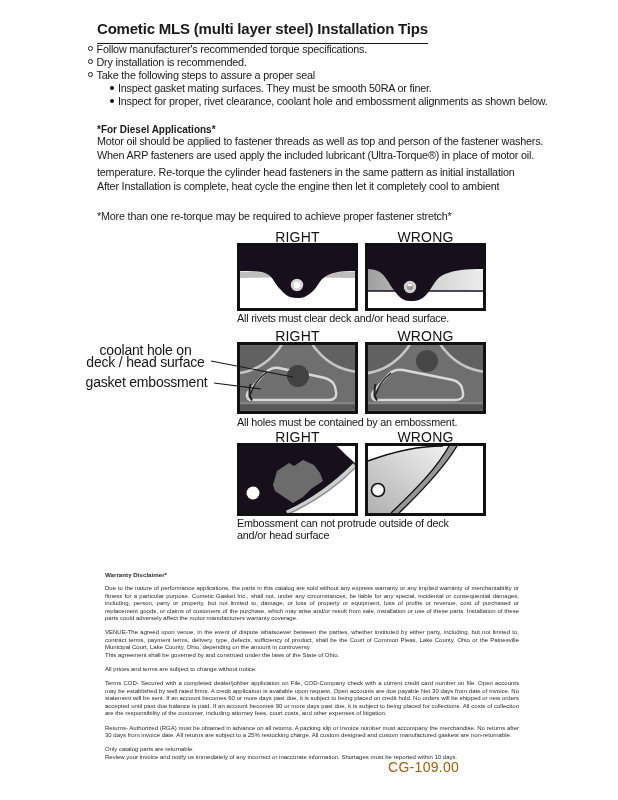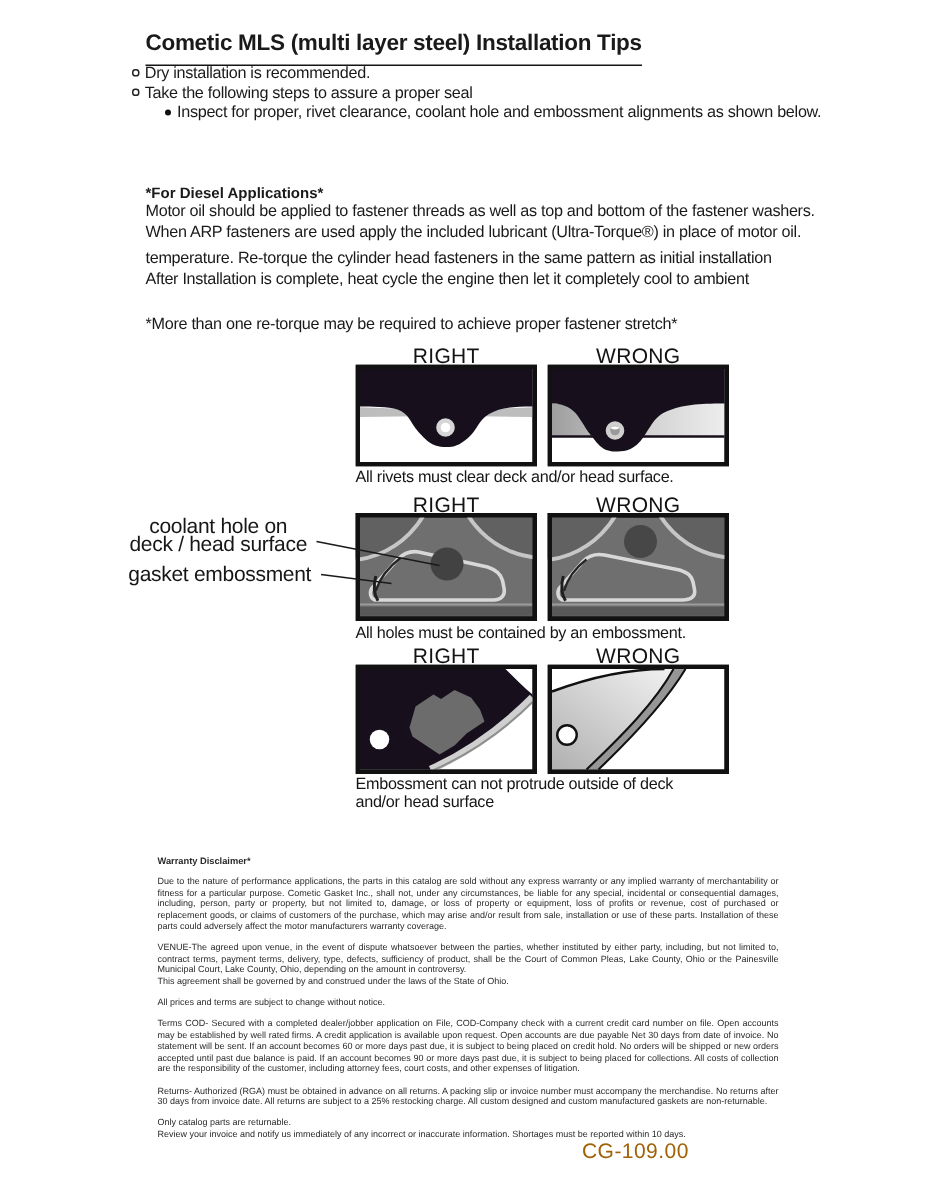--- a/index.html
+++ b/index.html
@@ -54,36 +54,44 @@
   .footer-code { left:388px; top:759px; font-size:14px; color:#a16207; letter-spacing:0.3px; }
 </style>
 </head>
 <body>
 
 <div class="abs title">Cometic MLS (multi layer steel) Installation Tips</div>
 
 <div class="abs bullets">
   <div class="b-row">
     <span class="circ"></span>
+    <span>Follow manufacturer's recommended torque specifications.</span>
+  </div>
+  <div class="b-row">
+    <span class="circ"></span>
     <span>Dry installation is recommended.</span>
   </div>
   <div class="b-row">
     <span class="circ"></span>
     <span>Take the following steps to assure a proper seal</span>
   </div>
   <div class="b-row sub">
     <span class="dot"></span>
+    <span>Inspect gasket mating surfaces.  They must be smooth 50RA or finer.</span>
+  </div>
+  <div class="b-row sub">
+    <span class="dot"></span>
     <span>Inspect for proper, rivet clearance, coolant hole and embossment alignments as shown below.</span>
   </div>
 </div>
 
 <div class="abs diesel-h">*For Diesel Applications*</div>
 
 <div class="abs para p1">
-  <div>Motor oil should be applied to fastener threads as well as top and bottom of the fastener washers.</div>
+  <div>Motor oil should be applied to fastener threads as well as top and person of the fastener washers.</div>
   <div>When ARP fasteners are used apply the included lubricant (Ultra-Torque®) in place of motor oil.</div>
 </div>
 <div class="abs para p2">
   <div>temperature. Re-torque the cylinder head fasteners in the same pattern as initial installation</div>
   <div>After Installation is complete, heat cycle the engine then let it completely cool to ambient</div>
 </div>
 <div class="abs para note">*More than one re-torque may be required to achieve proper fastener stretch*</div>
 
 <div class="abs dlabel r1l colL">RIGHT</div>
 <div class="abs dlabel r1l colR">WRONG</div>

